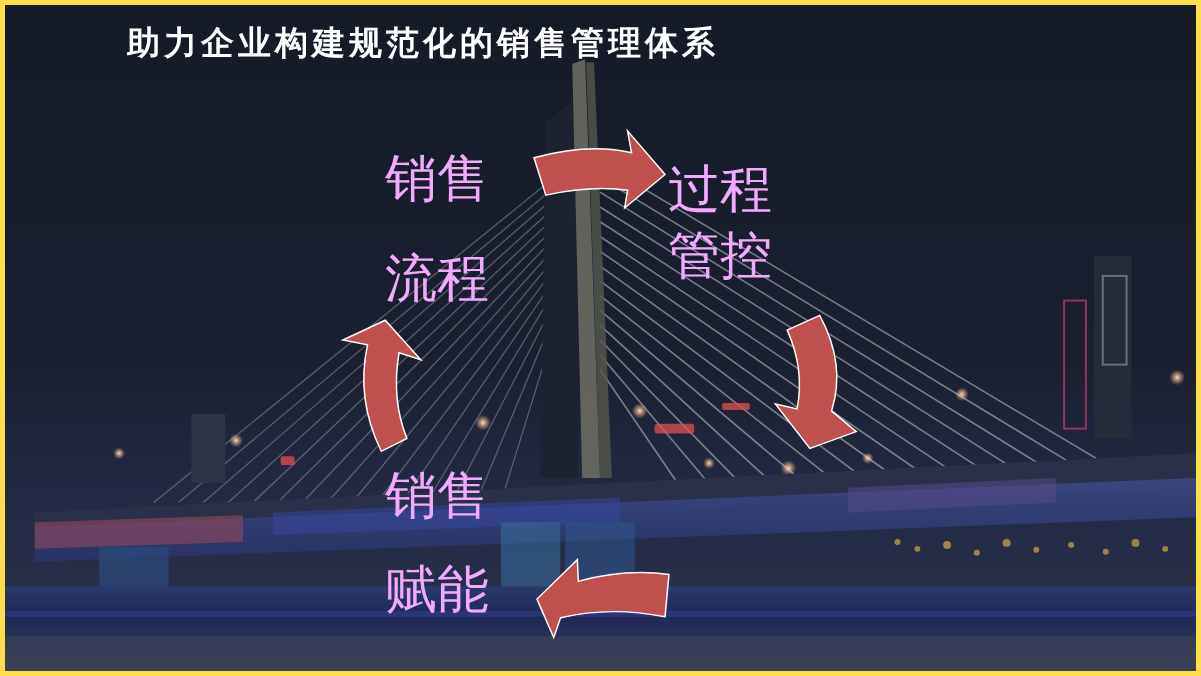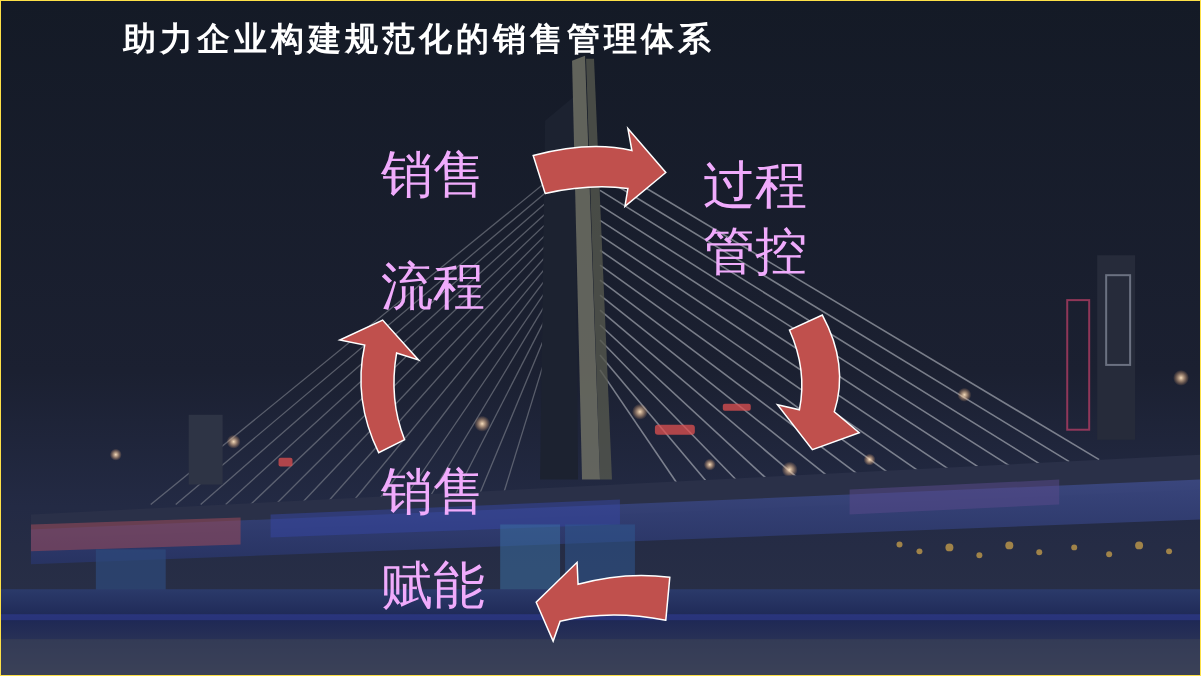--- a/index.html
+++ b/index.html
@@ -2,21 +2,21 @@
 <html><head>
   <meta charset="utf-8">
   <style>
     html, body { margin: 0; padding: 0; background: #0f1520; }
     .slide {
       position: relative;
       width: 1201px;
       height: 676px;
       overflow: hidden;
       background: #161c2a;
-      border: 1px solid #fde047;
+      border: 5px solid #fde047;
       box-sizing: border-box;
     }
     .bg { position: absolute; inset: 0; width: 100%; height: 100%; }
     .title {
       position: absolute;
       left: 122px;
       top: 21px;
       font-family: "DejaVu Sans", sans-serif;
       font-weight: bold;
       font-size: 33px;
@@ -163,24 +163,24 @@
 
     <path d="M 823 315 Q 850 365 835 412 L 860 433 L 813 450 L 778 405 L 800 410 Q 808 370 790 330 Z" fill="#c0504d" stroke="#ffffff" stroke-width="1.5" stroke-linejoin="miter"></path>
 
     <path d="M 670 578 Q 625 572 578 585 L 577 563 L 536 603 L 553 642 L 560 622 Q 610 610 666 621 Z" fill="#c0504d" stroke="#ffffff" stroke-width="1.5" stroke-linejoin="miter"></path>
 
     <path d="M 378 453 Q 352 400 364 345 L 339 340 L 382 320 L 418 360 L 396 353 Q 388 400 404 440 Z" fill="#c0504d" stroke="#ffffff" stroke-width="1.5" stroke-linejoin="miter"></path>
   </svg>
 
   <div class="stage" style="left:380px; top:147px;">
     <span class="line">销售</span>
-    <span class="line" style="margin-top:60px;">流程</span>
+    <span class="line" style="margin-top:48px;">流程</span>
   </div>
 
-  <div class="stage" style="left:702px; top:158px;">
+  <div class="stage" style="left:663px; top:158px;">
     <span class="line">过程</span>
     <span class="line" style="margin-top:14px;">管控</span>
   </div>
 
 
   <div class="stage" style="left:380px; top:464px;">
     <span class="line">销售</span>
     <span class="line" style="margin-top:42px;">赋能</span>
   </div>
 

